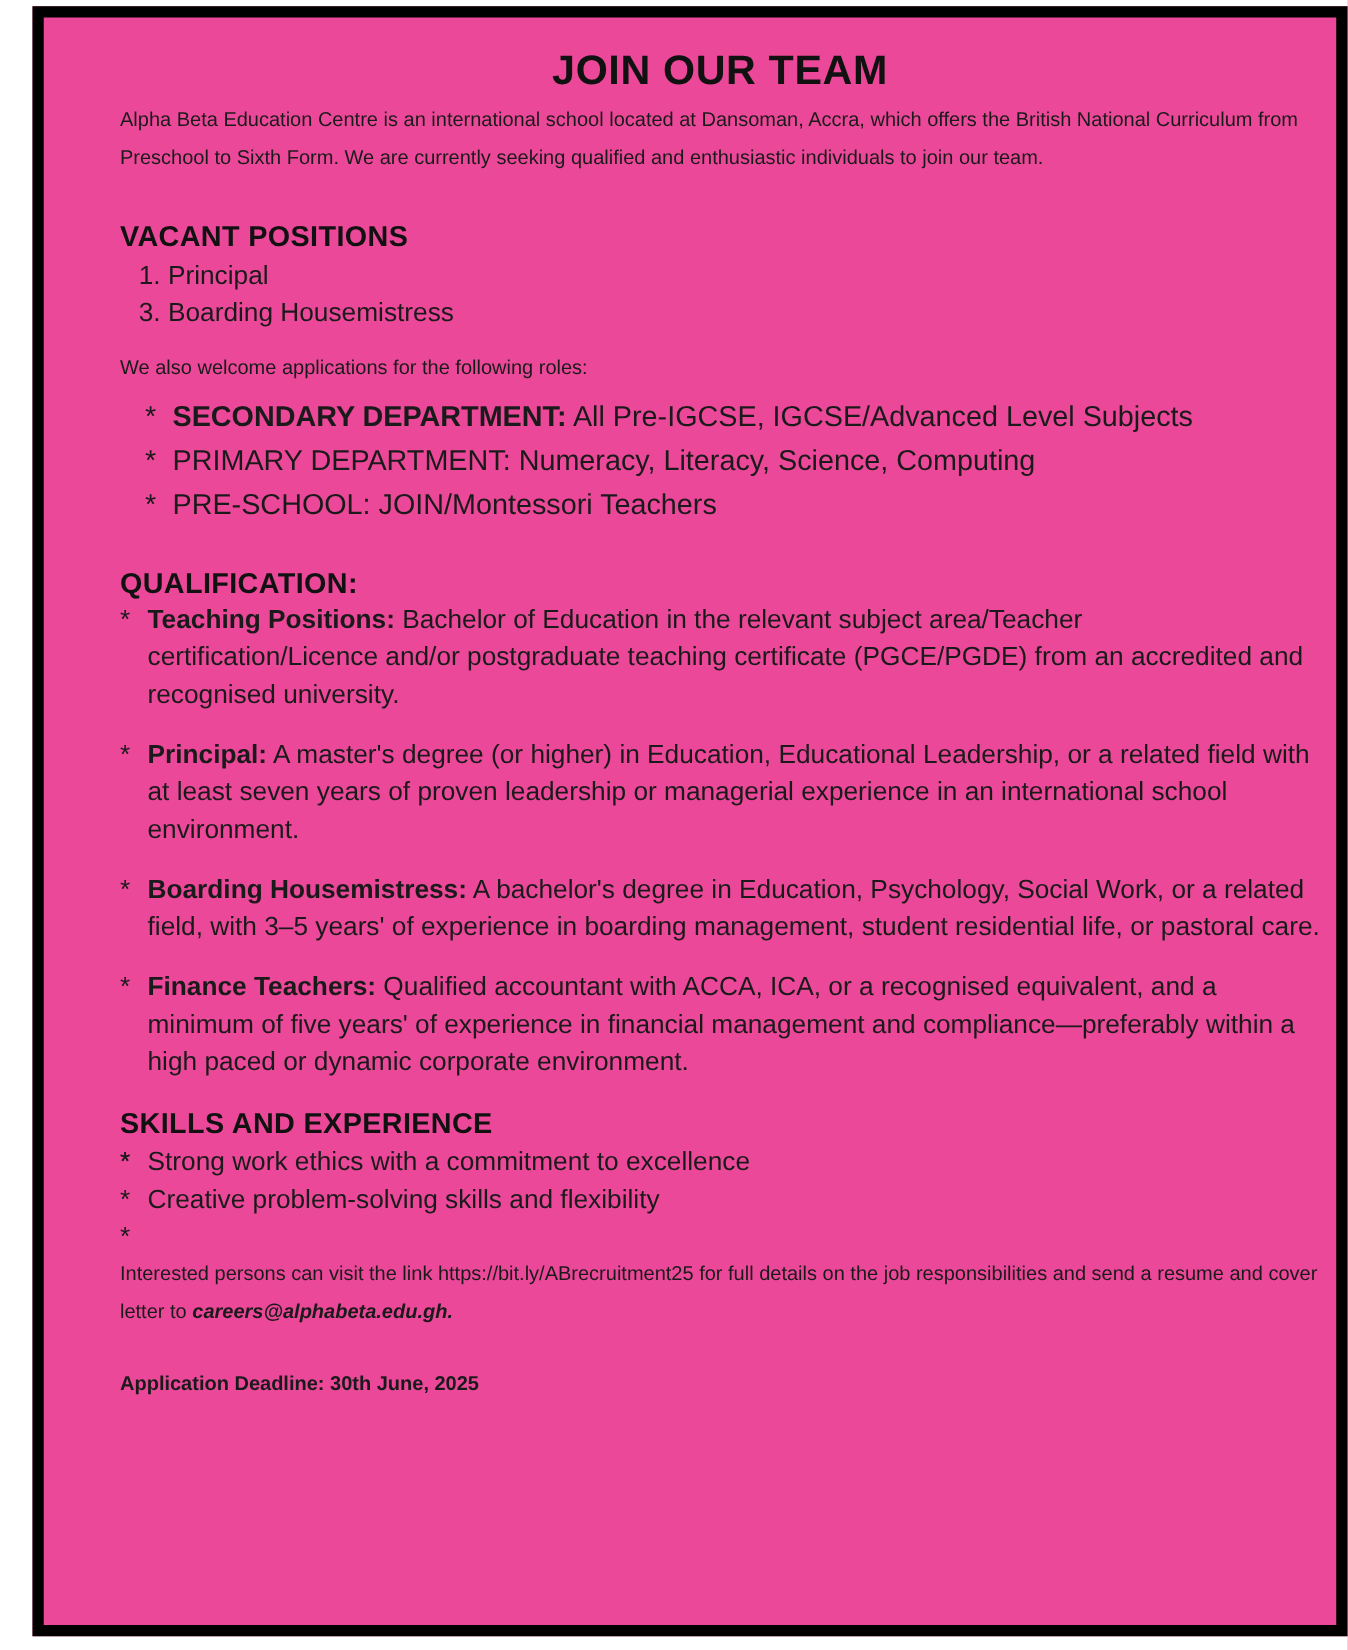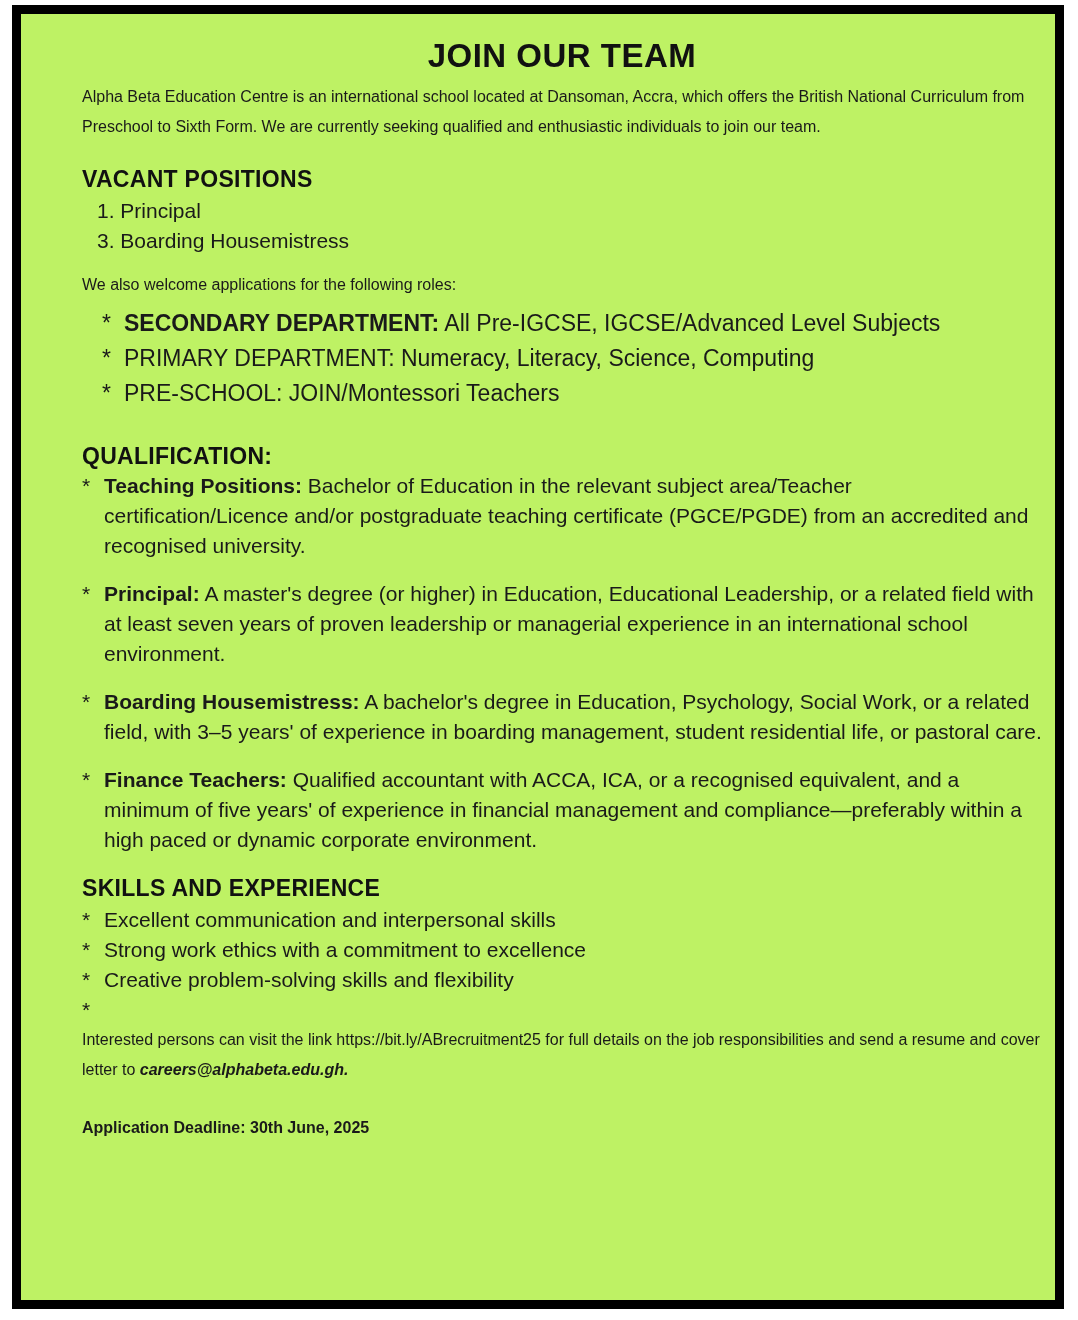--- a/index.html
+++ b/index.html
@@ -1,26 +1,26 @@
 <!DOCTYPE html>
 <html><head>
 <meta charset="utf-8">
 <style>
   html, body { margin:0; padding:0; background:#ffffff; }
   body { width:1078px; height:1320px; position:relative; overflow:hidden;
          font-family:"Liberation Sans", "DejaVu Sans", sans-serif; color:#1a1a1a; }
-  .frame { position:absolute; left:12px; top:5px; width:1034px; height:1286px;
-           border:9px solid #000; background:#bef264;text-decoration:underline; }
+  .frame { position:absolute; left:26px; top:5px; width:1034px; height:1286px;
+           border:9px solid #000; background:#ec4899;text-decoration:underline; }
   .content { position:absolute; left:61px; top:0; width:960px; }
   .title { text-align:center; font-weight:bold; font-size:33px; letter-spacing:0.5px;
            margin:22px 0 0 0; line-height:40px; color:#111; }
   .p { font-size:16px; line-height:30px; margin:0; }
   .intro { margin-top:6px; }
   .h2 { font-weight:bold; font-size:23px; line-height:30px; margin:0; color:#111; letter-spacing:0.3px; }
-  .vac { margin-top:22px; }
+  .vac { margin-top:32px; }
   ol.vlist { list-style:none; margin:2px 0 0 0; padding:0 0 0 15px; }
   ol.vlist li { font-size:21px; line-height:30px; }
   .welcome { margin-top:14px; }
   ul.roles { list-style:none; margin:6px 0 0 0; padding:0 0 0 20px; }
   ul.roles li { font-size:23px; line-height:35px; }
   .star { display:inline-block; width:22px; }
   b.k { font-weight:bold; }
   .qual { margin-top:30px; }
   .qitem { font-size:21px; line-height:30px; margin:0 0 18px 0; position:relative; padding-left:22px; }
   .qitem .star { position:absolute; left:0; top:0; }
@@ -56,21 +56,21 @@
     <h2 class="h2 qual">QUALIFICATION:</h2>
     <div>
       <p class="qitem"><span class="star">*</span><span style="font-weight:600">Teaching Positions:</span><span> Bachelor of Education in the relevant subject area/Teacher certification/Licence and/or postgraduate teaching certificate (PGCE/PGDE)  from an accredited and recognised university.</span></p>
       <p class="qitem"><span class="star">*</span><span style="font-weight:600">Principal:</span><span>  A master's degree (or higher) in Education, Educational Leadership, or a related field with at least seven years of proven leadership or managerial experience in an international school environment.</span></p>
       <p class="qitem"><span class="star">*</span><span style="font-weight:600">Boarding Housemistress:</span><span> A bachelor's degree in Education, Psychology, Social Work, or a related field, with 3–5 years' of experience in boarding management, student residential life, or pastoral care.</span></p>
       <p class="qitem"><span class="star">*</span><span style="font-weight:600">Finance Teachers:</span><span> Qualified accountant with ACCA, ICA, or a recognised equivalent, and a minimum of five years' of experience in financial management and compliance—preferably within a high paced or dynamic corporate environment.</span></p>
     </div>
 
     <h2 class="h2 skills">SKILLS AND EXPERIENCE</h2>
     <ul class="skl">
-      <li><span class="star">*</span><span>Excellent communication and interpersonal skills</span></li>
+      <li><span class="star">*</span></li>
       <li><span class="star">*</span><span>Strong work ethics with a commitment to excellence</span></li>
       <li><span class="star">*</span><span>Creative problem-solving skills and flexibility</span></li>
       <li><span class="star">*</span></li>
     </ul>
 
     <p class="p footer"><span>Interested persons can visit the link https://bit.ly/ABrecruitment25 for full details on the job responsibilities and send  a resume and cover letter to </span><span class="email">careers@alphabeta.edu.gh.</span></p>
 
     <p class="deadline">Application Deadline: 30th June, 2025</p>
   </div>
 </div>

